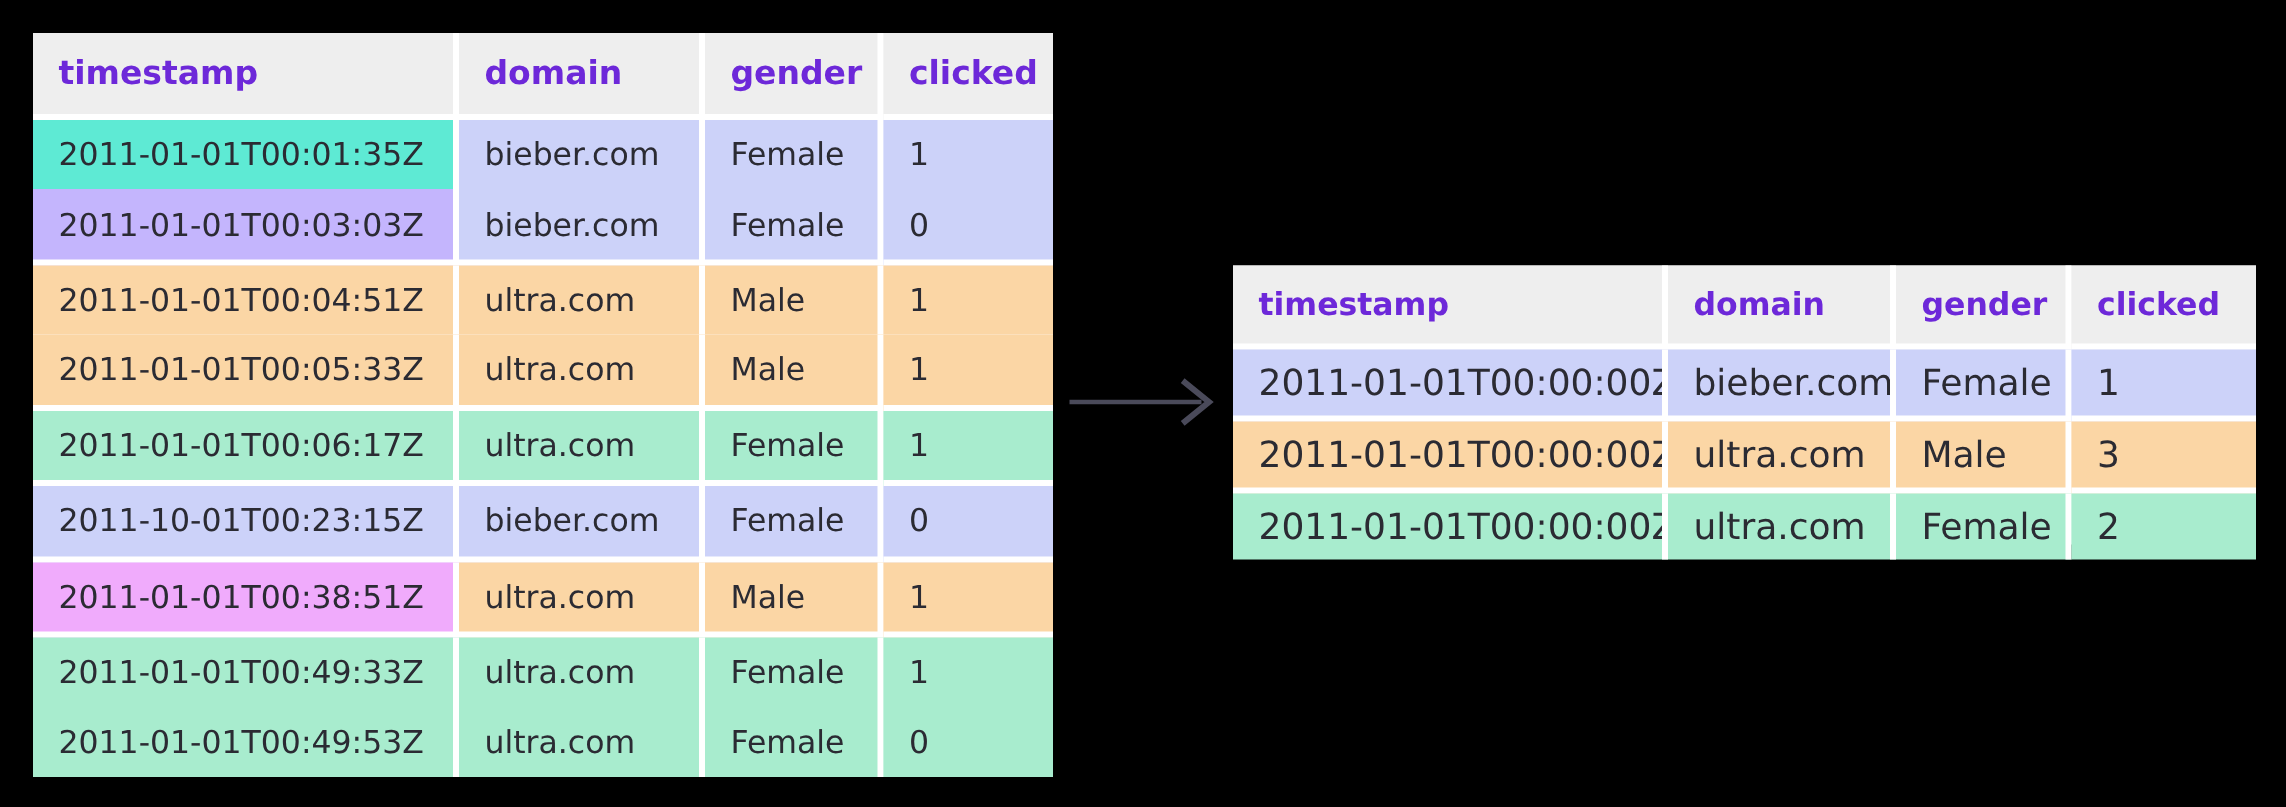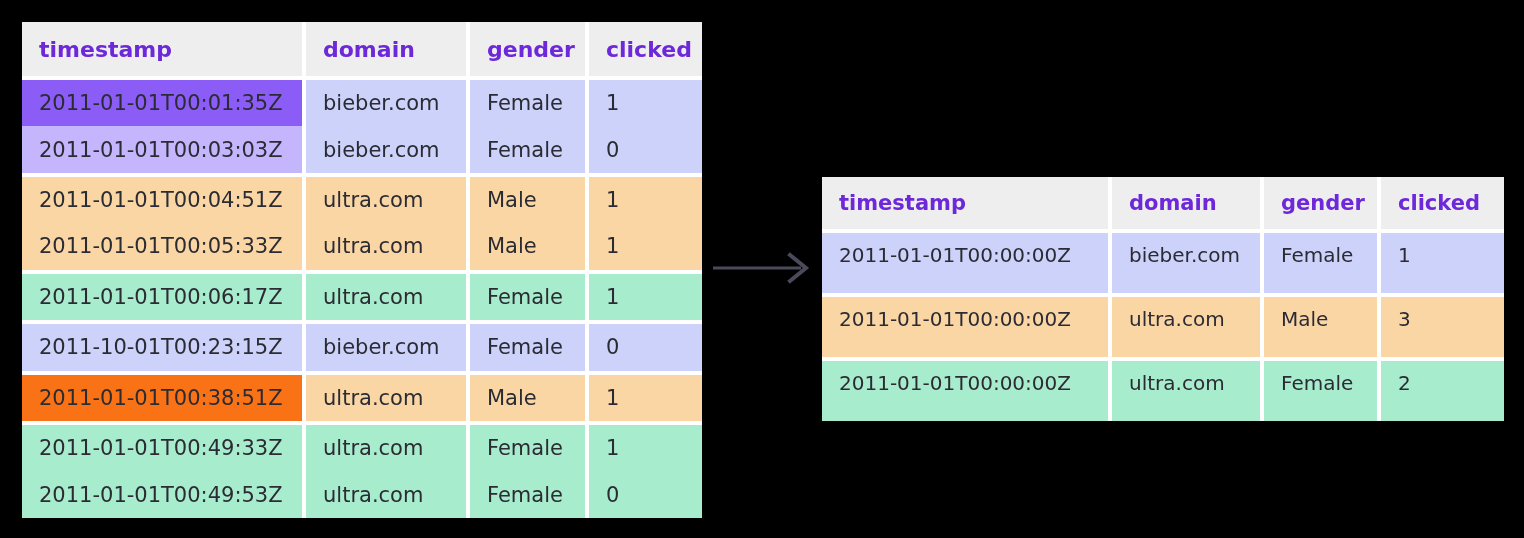--- a/index.html
+++ b/index.html
@@ -78,21 +78,21 @@
   #source-table th { font-size: 22px; height: 54px; padding: 0 0 0 17px; }
   #source-table td { font-size: 21px; height: 44px; padding: 0 0 0 17px; }
 
   #source-table col.c-ts     { width: 284px; }
   #source-table col.c-dom    { width: 164px; }
   #source-table col.c-gen    { width: 119px; }
   #source-table col.c-clk    { width: 113px; }
 
   
   #result-table th { font-size: 21px; height: 52px; padding: 0 0 0 17px; }
-  #result-table td { font-size: 20px; height: 44px; padding: 0 0 16px 17px; }
+  #result-table td { font-size: 24px; height: 44px; padding: 0 0 0 17px; }
 
   #result-table col.c-ts     { width: 290px; }
   #result-table col.c-dom    { width: 152px; }
   #result-table col.c-gen    { width: 117px; }
   #result-table col.c-clk    { width: 123px; }
 
   
   tr.group-end > td { border-bottom: 4px solid #ffffff; }
   tbody tr:last-child > td { border-bottom: 0; }
 
@@ -119,21 +119,21 @@
     <thead>
       <tr>
         <th>timestamp</th>
         <th>domain</th>
         <th>gender</th>
         <th>clicked</th>
       </tr>
     </thead>
     <tbody>
         <tr>
-          <td style="background: #8b5cf6;">2011-01-01T00:01:35Z</td>
+          <td style="background: #5eead4;">2011-01-01T00:01:35Z</td>
           <td style="background: rgb(204, 210, 249);">bieber.com</td>
           <td style="background: rgb(204, 210, 249);">Female</td>
           <td style="background: rgb(204, 210, 249);">1</td>
         </tr>
         <tr class="group-end">
           <td style="background: #c4b5fd;">2011-01-01T00:03:03Z</td>
           <td style="background: rgb(204, 210, 249);">bieber.com</td>
           <td style="background: rgb(204, 210, 249);">Female</td>
           <td style="background: rgb(204, 210, 249);">0</td>
         </tr>
@@ -155,21 +155,21 @@
           <td style="background: rgb(168, 236, 206);">Female</td>
           <td style="background: rgb(168, 236, 206);">1</td>
         </tr>
         <tr class="group-end">
           <td style="background: rgb(204, 210, 249);">2011-10-01T00:23:15Z</td>
           <td style="background: rgb(204, 210, 249);">bieber.com</td>
           <td style="background: rgb(204, 210, 249);">Female</td>
           <td style="background: rgb(204, 210, 249);">0</td>
         </tr>
         <tr class="group-end">
-          <td style="background: #f97316; margin-top: 48px;">2011-01-01T00:38:51Z</td>
+          <td style="background: #f0abfc; margin-top: 48px;">2011-01-01T00:38:51Z</td>
           <td style="background: rgb(251, 214, 165);">ultra.com</td>
           <td style="background: rgb(251, 214, 165);">Male</td>
           <td style="background: rgb(251, 214, 165);">1</td>
         </tr>
         <tr>
           <td style="background: rgb(168, 236, 206);">2011-01-01T00:49:33Z</td>
           <td style="background: rgb(168, 236, 206);">ultra.com</td>
           <td style="background: rgb(168, 236, 206);">Female</td>
           <td style="background: rgb(168, 236, 206);">1</td>
         </tr>

